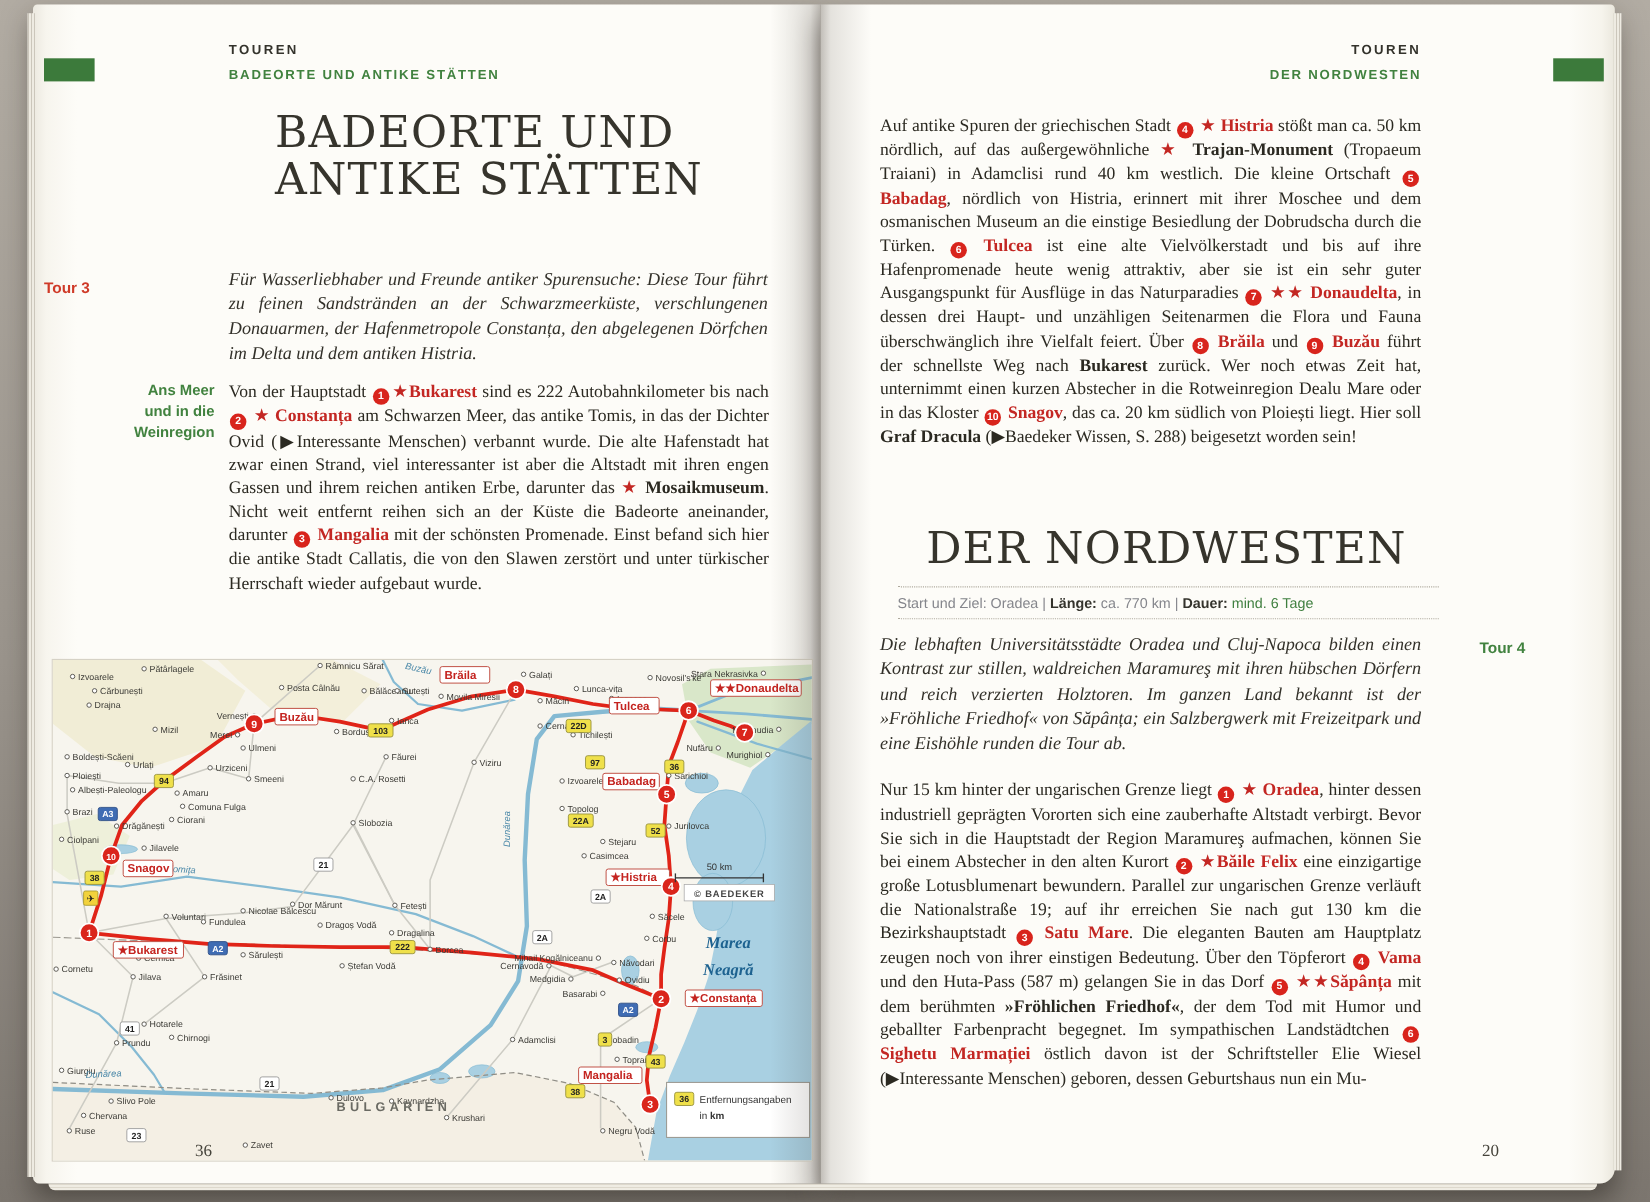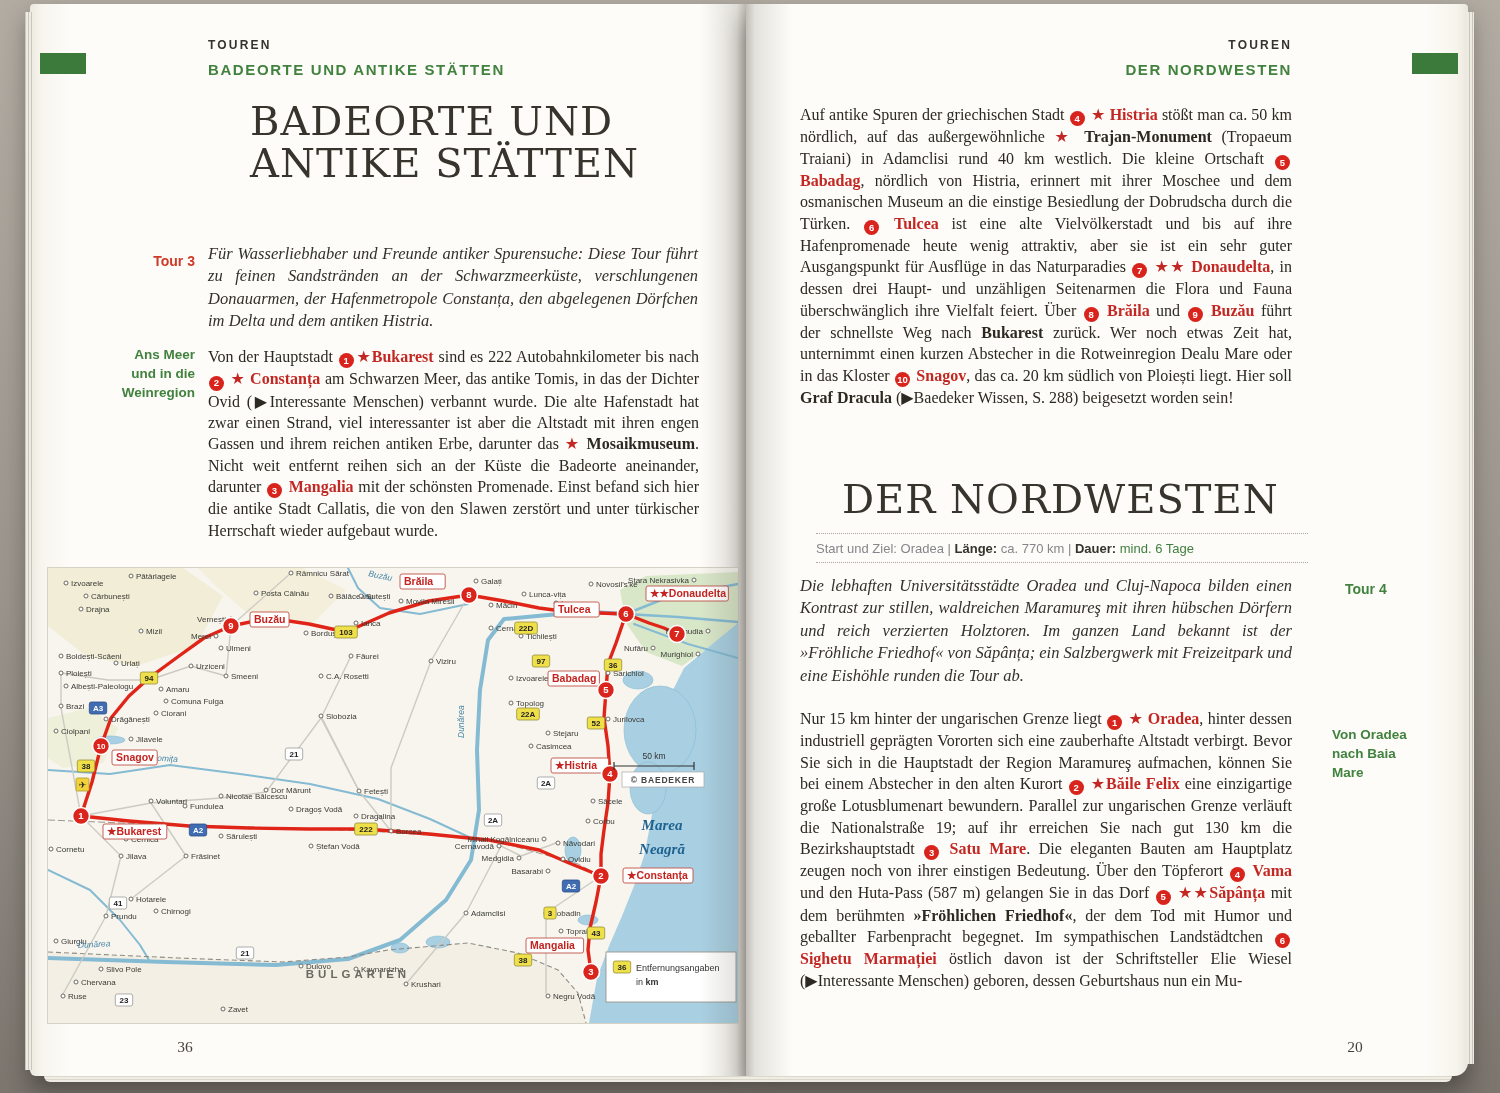--- a/index.html
+++ b/index.html
@@ -11,42 +11,42 @@
   .page-left{left:30px;width:716px;background:linear-gradient(90deg,#ece9e0 0,#f7f5ee 12px,#fdfcf8 40px,#fdfcf8 100%);border-radius:4px 0 0 6px;}
   .page-right{left:746px;width:722px;background:linear-gradient(270deg,#eae7dd 0,#f6f4ec 12px,#fdfcf8 42px,#fdfcf8 100%);border-radius:0 4px 14px 0;}
   .gutter{left:700px;top:4px;width:92px;height:1072px;pointer-events:none;
     background:linear-gradient(90deg,rgba(60,50,40,0) 0%,rgba(60,50,40,.14) 40%,rgba(55,45,35,.30) 50%,rgba(60,50,40,.13) 60%,rgba(60,50,40,0) 100%);}
   .edge-left{left:25px;top:12px;width:7px;height:1058px;background:repeating-linear-gradient(90deg,#cbc6bb 0 1px,#eeebe2 1px 3px);}
   .edge-right{left:1467px;top:12px;width:7px;height:1052px;background:repeating-linear-gradient(90deg,#eeebe2 0 2px,#cbc6bb 2px 3px);}
   .edge-bottom{left:44px;top:1076px;width:1408px;height:6px;background:repeating-linear-gradient(180deg,#ddd8cc 0 1px,#efece3 1px 3px);border-radius:0 0 6px 6px;}
 
   .green-bar{top:53px;width:46px;height:21px;background:#3c7a3b;}
   .kicker{font-weight:bold;font-size:12px;letter-spacing:2.2px;color:#34332c;}
-  .kicker2{font-weight:bold;font-size:15px;letter-spacing:1.6px;color:#41823f;}
+  .kicker2{font-weight:bold;font-size:12px;letter-spacing:1.6px;color:#41823f;}
   .big-title{font-family:"DejaVu Serif",serif;font-size:40px;line-height:1.06;color:#36342c;letter-spacing:1px;margin-left:44px;}
   .meta{border-top:1px dotted #aea99d;border-bottom:1px dotted #aea99d;padding:7px 0 6px 0;font-size:13px;color:#85868c;}
   .tour-label{font-weight:bold;font-size:14px;}
   .tour3{color:#cf3a28;}
   .tour4{color:#41823f;margin-left:13px;}
   .margin-label{font-weight:bold;font-size:13.5px;line-height:1.4;color:#41823f;}
   .intro{font-family:"Liberation Serif",serif;font-style:italic;font-size:16.5px;line-height:1.36;color:#33312a;text-align:justify;}
   .bodytext{font-family:"Liberation Serif",serif;font-size:16px;line-height:1.335;color:#2b2921;text-align:justify;}
   .pagenum{font-family:"Liberation Serif",serif;font-size:15.5px;color:#45433a;text-align:center;}
 
   .s-txt{}
   .s-b{font-weight:bold;color:#2b2921;}
   .s-rb{font-weight:bold;color:#c32723;}
   .s-star{color:#c32723;}
   .s-num{display:inline-flex;align-items:center;justify-content:center;width:15px;height:15px;border-radius:50%;
     background:#d8241c;color:#fff;font:bold 9.5px/1 "Liberation Sans",sans-serif;vertical-align:-2px;margin:0 2px 0 1px;}
   .s-g{color:#85868c;}
   .s-gr{color:#3f7f3f;}
   .meta .s-b{color:#34332c;}
 
-  .map-frame{border:1px solid #d6d2c6;background:#f7f5ee;}
+  .map-frame{border:1px solid #d6d2c6;background:#f7f5ee;margin-top:32px;}
   .map-frame svg{display:block;font-family:"Liberation Sans",sans-serif;}
 </style>
 </head>
 <body>
 
 <div class="canvas">
   <div class="page page-left"></div>
   <div class="page page-right"></div>
   <div class="abs edge-left"></div>
   <div class="abs edge-right"></div>
@@ -55,21 +55,21 @@
   <div class="abs green-bar" style="left:40px"></div>
   <div class="abs kicker" style="left:208px;top:38px">TOUREN</div>
   <div class="abs kicker2" style="left:208px;top:61px">BADEORTE UND ANTIKE STÄTTEN</div>
 
   <div class="abs big-title" style="left:206px;top:100px">
       <div>BADEORTE UND</div>
       <div>ANTIKE STÄTTEN</div>
     </div>
 
 
-  <div class="abs tour-label tour3" style="left:40px;top:253px;width:155px;text-align:right">Tour 3</div>
+  <div class="abs tour-label tour3" style="left:40px;top:253px;width:155px;">Tour 3</div>
 
   <div class="abs margin-label" style="left:40px;top:346px;width:155px;text-align:right">
       <div>Ans Meer</div>
       <div>und in die</div>
       <div>Weinregion</div>
     </div>
 
   <div class="abs intro" style="left:208px;top:243px;width:490px">Für Wasserliebhaber und Freunde antiker Spurensuche: Diese Tour führt zu feinen Sandstränden an der Schwarzmeerküste, verschlungenen Donauarmen, der Hafenmetropole Constanța, den abgelegenen Dörfchen im Delta und dem antiken Histria.</div>
 
   <div class="abs bodytext" style="left:208px;top:346px;width:491px"><span class="s-txt">Von der Hauptstadt </span><span class="s-num">1</span><span class="s-star">★</span><span class="s-rb">Bukarest</span><span class="s-txt"> sind es 222 Autobahnkilometer bis nach </span><span class="s-num">2</span><span class="s-star"> ★ </span><span class="s-rb">Constanța</span><span class="s-txt"> am Schwarzen Meer, das antike Tomis, in das der Dichter Ovid (▶Interessante Menschen) verbannt wurde. Die alte Hafenstadt hat zwar einen Strand, viel interessanter ist aber die Altstadt mit ihren engen Gassen und ihrem reichen antiken Erbe, darunter das </span><span class="s-star">★ </span><span class="s-b">Mosaikmuseum</span><span class="s-txt">. Nicht weit entfernt reihen sich an der Küste die Badeorte aneinander, darunter </span><span class="s-num">3</span><span class="s-txt"> </span><span class="s-rb">Mangalia</span><span class="s-txt"> mit der schönsten Promenade. Einst befand sich hier die antike Stadt Callatis, die von den Slawen zerstört und unter türkischer Herrschaft wieder aufgebaut wurde.</span></div>
@@ -407,24 +407,19 @@
   <div class="abs bodytext" style="left:800px;top:104px;width:492px"><span class="s-txt">Auf antike Spuren der griechischen Stadt </span><span class="s-num">4</span><span class="s-star"> ★ </span><span class="s-rb">Histria</span><span class="s-txt"> stößt man ca. 50 km nördlich, auf das außergewöhnliche </span><span class="s-star">★ </span><span class="s-b">Trajan-Monument</span><span class="s-txt"> (Tropaeum Traiani) in Adamclisi rund 40 km westlich. Die kleine Ortschaft </span><span class="s-num">5</span><span class="s-txt"> </span><span class="s-rb">Babadag</span><span class="s-txt">, nördlich von Histria, erinnert mit ihrer Moschee und dem osmanischen Museum an die einstige Besiedlung der Dobrudscha durch die Türken. </span><span class="s-num">6</span><span class="s-txt"> </span><span class="s-rb">Tulcea</span><span class="s-txt"> ist eine alte Vielvölkerstadt und bis auf ihre Hafenpromenade heute wenig attraktiv, aber sie ist ein sehr guter Ausgangspunkt für Ausflüge in das Naturparadies </span><span class="s-num">7</span><span class="s-star"> ★★ </span><span class="s-rb">Donaudelta</span><span class="s-txt">, in dessen drei Haupt- und unzähligen Seitenarmen die Flora und Fauna überschwänglich ihre Vielfalt feiert. Über </span><span class="s-num">8</span><span class="s-txt"> </span><span class="s-rb">Brăila</span><span class="s-txt"> und </span><span class="s-num">9</span><span class="s-txt"> </span><span class="s-rb">Buzău</span><span class="s-txt"> führt der schnellste Weg nach </span><span class="s-b">Bukarest</span><span class="s-txt"> zurück. Wer noch etwas Zeit hat, unternimmt einen kurzen Abstecher in die Rotweinregion Dealu Mare oder in das Kloster </span><span class="s-num">10</span><span class="s-txt"> </span><span class="s-rb">Snagov</span><span class="s-txt">, das ca. 20 km südlich von Ploiești liegt. Hier soll </span><span class="s-b">Graf Dracula</span><span class="s-txt"> (▶Baedeker Wissen, S. 288) beigesetzt worden sein!</span></div>
 
   <div class="abs big-title" style="left:798px;top:478px">DER NORDWESTEN</div>
 
   <div class="abs meta" style="left:816px;top:533px;width:492px"><span class="s-g">Start und Ziel: Oradea</span><span class="s-g"> | </span><span class="s-b">Länge:</span><span class="s-g"> ca. 770 km</span><span class="s-g"> | </span><span class="s-b">Dauer:</span><span class="s-gr"> mind. 6 Tage</span></div>
 
   <div class="abs tour-label tour4" style="left:1332px;top:581px;width:130px">Tour 4</div>
 
   <div class="abs intro" style="left:800px;top:575px;width:492px">Die lebhaften Universitätsstädte Oradea und Cluj-Napoca bilden einen Kontrast zur stillen, waldreichen Maramureş mit ihren hübschen Dörfern und reich verzierten Holztoren. Im ganzen Land bekannt ist der »Fröhliche Friedhof« von Săpânța; ein Salzbergwerk mit Freizeitpark und eine Eishöhle runden die Tour ab.</div>
 
-  <div class="abs margin-label" style="left:1332px;top:726px;width:140px">
-      <div>Von Oradea</div>
-      <div>nach Baia</div>
-      <div>Mare</div>
-    </div>
 
   <div class="abs bodytext" style="left:800px;top:708px;width:492px"><span class="s-txt">Nur 15 km hinter der ungarischen Grenze liegt </span><span class="s-num">1</span><span class="s-star"> ★ </span><span class="s-rb">Oradea</span><span class="s-txt">, hinter dessen industriell geprägten Vororten sich eine zauberhafte Altstadt verbirgt. Bevor Sie sich in die Hauptstadt der Region Maramureş aufmachen, können Sie bei einem Abstecher in den alten Kurort </span><span class="s-num">2</span><span class="s-star"> ★</span><span class="s-rb">Băile Felix</span><span class="s-txt"> eine einzigartige große Lotusblumenart bewundern. Parallel zur ungarischen Grenze verläuft die Nationalstraße 19; auf ihr erreichen Sie nach gut 130 km die Bezirkshauptstadt </span><span class="s-num">3</span><span class="s-txt"> </span><span class="s-rb">Satu Mare</span><span class="s-txt">. Die eleganten Bauten am Hauptplatz zeugen noch von ihrer einstigen Bedeutung. Über den Töpferort </span><span class="s-num">4</span><span class="s-txt"> </span><span class="s-rb">Vama</span><span class="s-txt"> und den Huta-Pass (587 m) gelangen Sie in das Dorf </span><span class="s-num">5</span><span class="s-star"> ★★</span><span class="s-rb">Săpânța</span><span class="s-txt"> mit dem berühmten </span><span class="s-b">»Fröhlichen Friedhof«</span><span class="s-txt">, der dem Tod mit Humor und geballter Farbenpracht begegnet. Im sympathischen Landstädtchen </span><span class="s-num">6</span><span class="s-txt"> </span><span class="s-rb">Sighetu Marmației</span><span class="s-txt"> östlich davon ist der Schriftsteller Elie Wiesel (▶Interessante Menschen) geboren, dessen Geburtshaus nun ein Mu-</span></div>
 
   <div class="abs pagenum" style="left:1330px;top:1038px;width:50px">20</div>
 
   <div class="gutter abs"></div>
 </div>
 
 </body></html>

